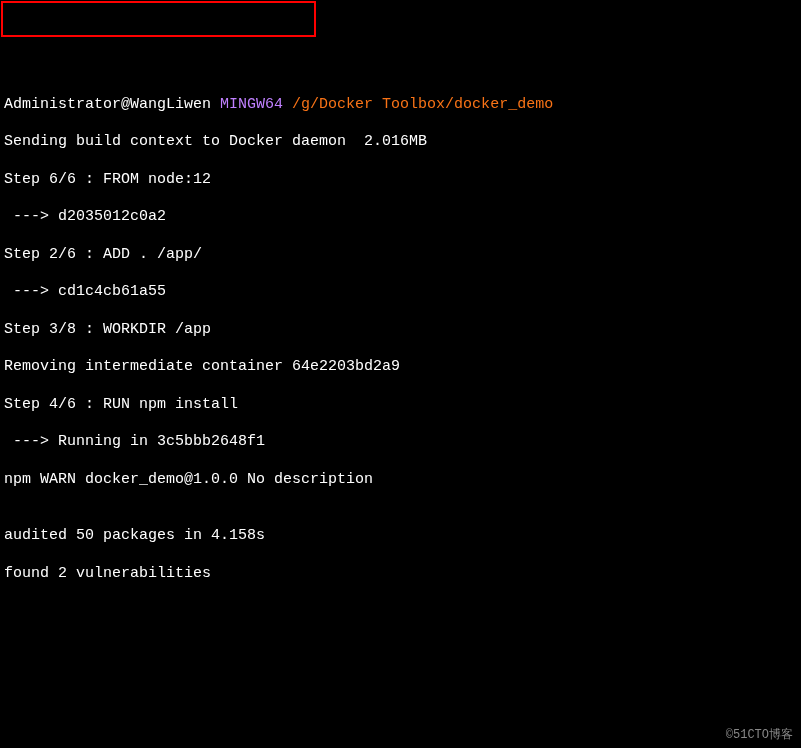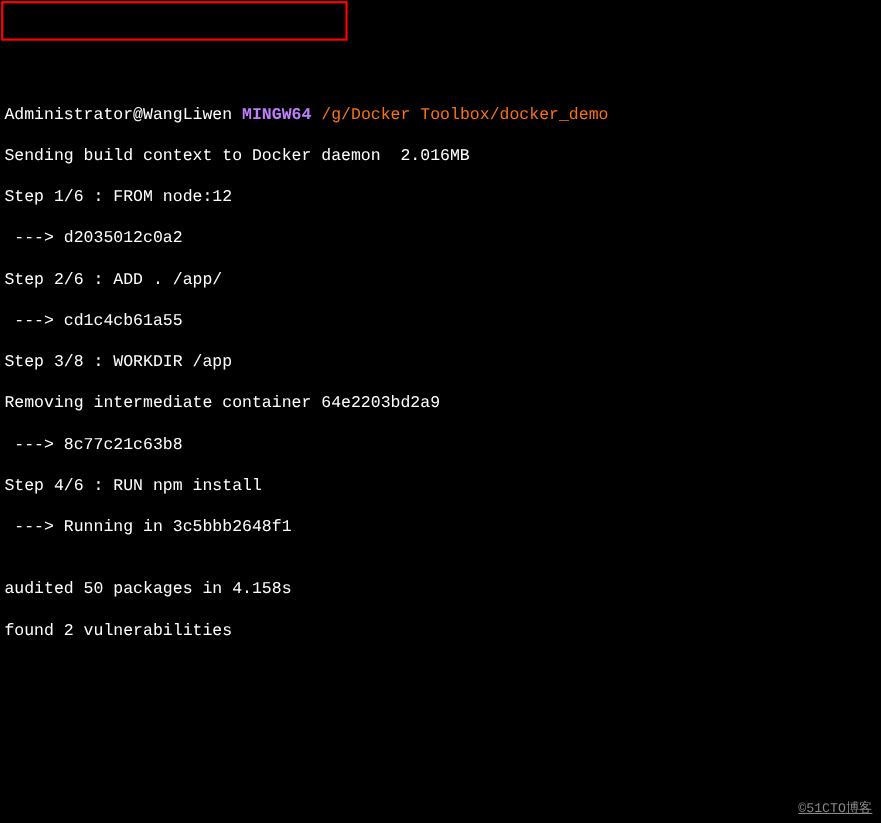--- a/index.html
+++ b/index.html
@@ -23,56 +23,54 @@
       padding: 2px 4px;
     }
     .green {
       color: #ffffff;
     }
     .yellow {
       color: #f97316;
     }
     .purple {
       color: #c080ff;
-      font-weight: bold;
     }
     .white {
       color: #ffffff;
     }
     .highlight-box {
       position: absolute;
       border: 2px solid #ff0000;
       pointer-events: none;
     }
     .watermark {
       position: absolute;
       bottom: 5px;
       right: 8px;
       color: #888888;
       font-size: 12px;
-      text-decoration: underline;
     }
   </style>
 </head>
 <body>
 
 
 
 <div class="terminal">
 <div><span class="green">Administrator@WangLiwen</span> <span class="purple">MINGW64</span> <span class="yellow">/g/Docker Toolbox/docker_demo</span></div>
 <div class="white">Sending build context to Docker daemon  2.016MB</div>
-<div class="white">Step 1/6 : FROM node:12</div>
+<div class="white">Step 6/6 : FROM node:12</div>
 <div class="white"> ---&gt; d2035012c0a2</div>
 <div class="white">Step 2/6 : ADD . /app/</div>
 <div class="white"> ---&gt; cd1c4cb61a55</div>
 <div class="white">Step 3/8 : WORKDIR /app</div>
 <div class="white">Removing intermediate container 64e2203bd2a9</div>
-<div class="white"> ---&gt; 8c77c21c63b8</div>
 <div class="white">Step 4/6 : RUN npm install</div>
 <div class="white"> ---&gt; Running in 3c5bbb2648f1</div>
+<div class="white">npm WARN docker_demo@1.0.0 No description</div>
 <div class="white"></div>
 <div class="white">audited 50 packages in 4.158s</div>
 <div class="white">found 2 vulnerabilities</div>
 <div class="white"></div>
 
 
 
 
 
 

